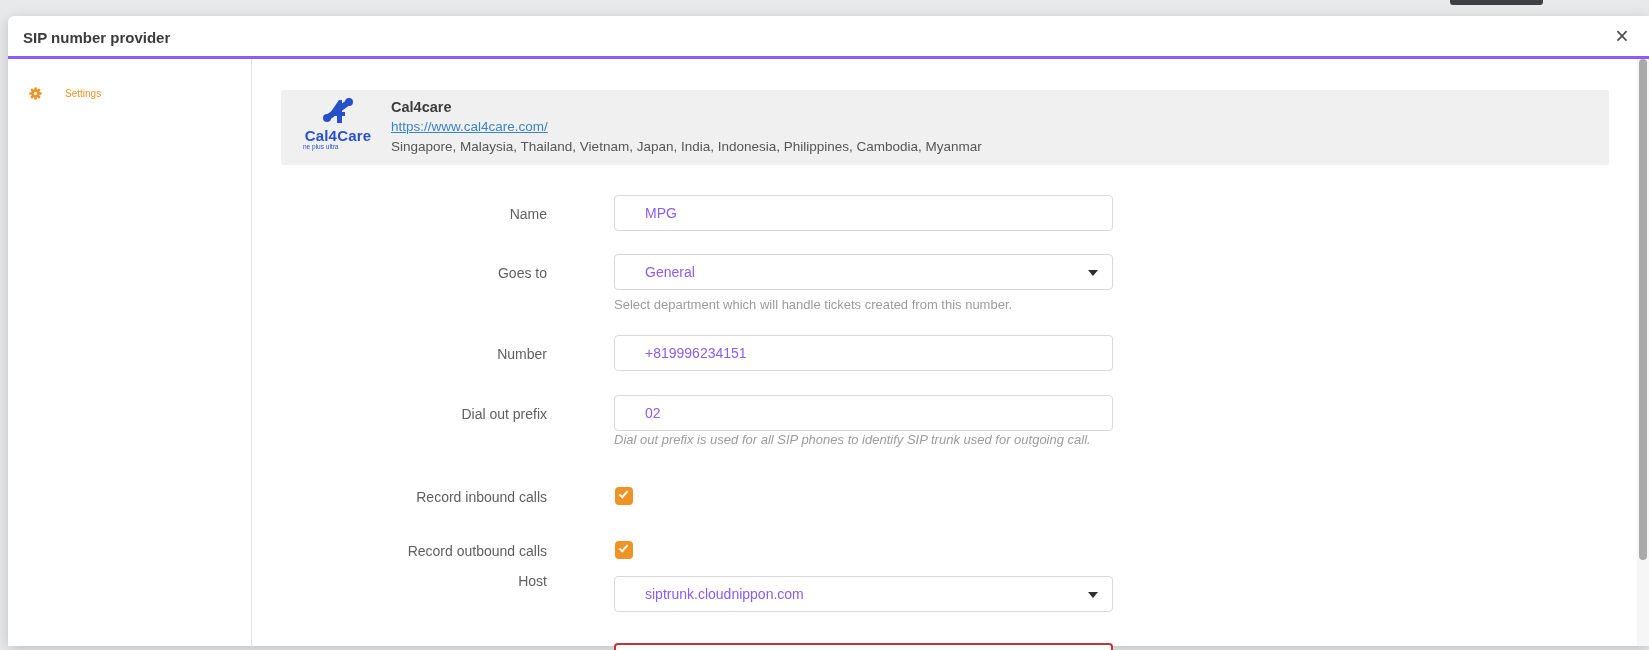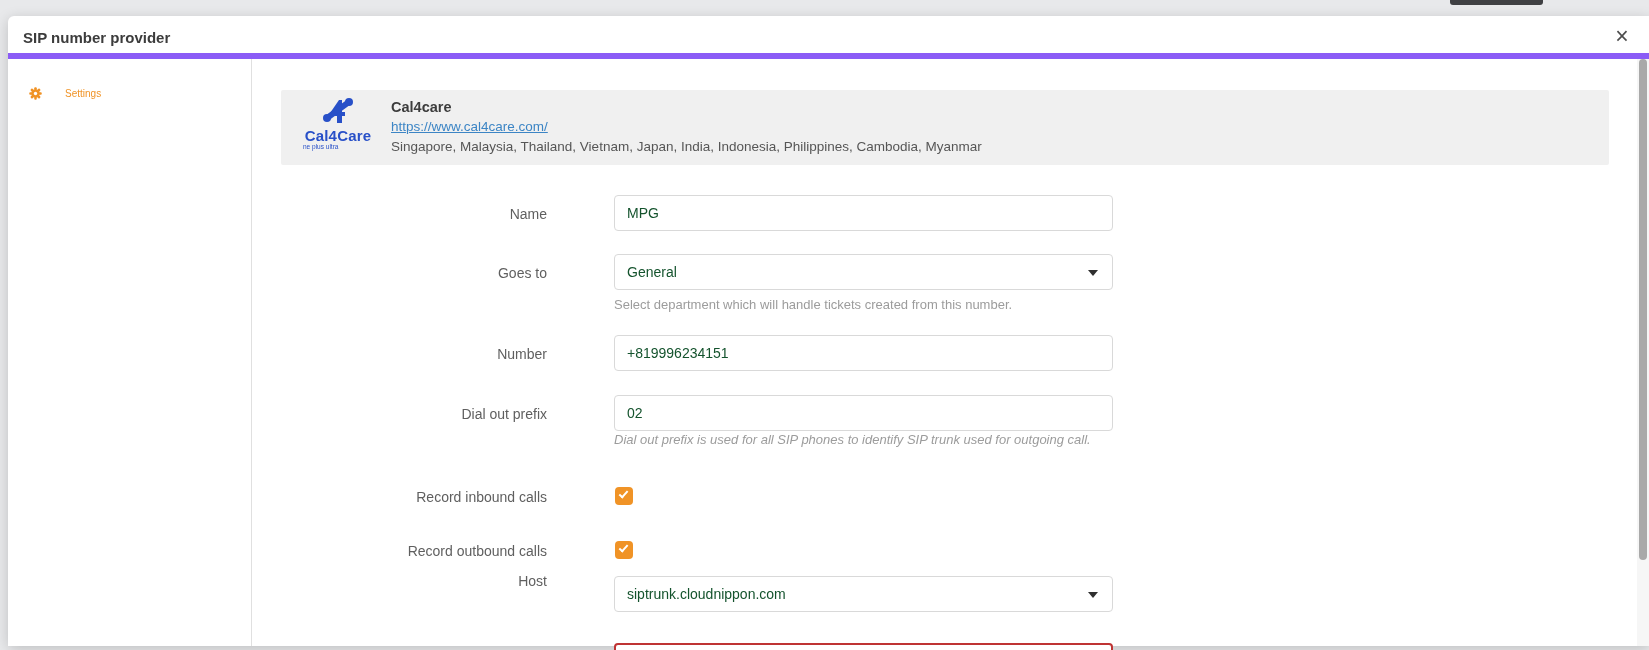--- a/index.html
+++ b/index.html
@@ -8,21 +8,21 @@
   .page { position:relative; width:1649px; height:650px; background:#e8e9eb; }
 
   .top-dark-bar { position:absolute; left:1450px; top:0; width:93px; height:5px;
     background:#3f4043; border-radius:0 0 3px 3px; }
 
   .modal { position:absolute; left:8px; top:16px; width:1641px; height:630px;
     background:#ffffff; border-radius:6px 0 0 6px;
     box-shadow:0 3px 14px rgba(0,0,0,0.18); }
 
   .modal-header { position:absolute; left:0; top:0; width:100%; height:43px;
-    border-bottom:6px solid #8b5cf6; }
+    border-bottom:3px solid #8b5cf6; }
   .modal-title { position:absolute; left:15px; top:0; line-height:43px;
     font-size:15px; font-weight:bold; color:#3c3c3c; }
   .close-btn { position:absolute; right:13px; top:7px; width:28px; height:28px;
     font-size:23px; color:#4d4d4d; text-align:center; line-height:27px; cursor:pointer; }
 
   .sidebar { position:absolute; left:0; top:43px; width:244px; height:587px;
     border-right:1px solid #e0e0e0; background:#fff; }
   .sidebar-item { position:absolute; left:20px; top:27px; display:flex; align-items:center;
     cursor:pointer; }
   .sidebar-item .gear { width:15px; height:15px; display:inline-block; }
@@ -38,21 +38,21 @@
   .logo-tag { font-size:6.5px; color:#2850c8; line-height:8px; text-align:left; margin-left:6px; }
   .provider-text { position:absolute; left:110px; top:7px; }
   .provider-name { font-size:14.5px; font-weight:bold; color:#3c3c3c; line-height:20px; }
   .provider-url { font-size:13.5px; color:#3c85c5; text-decoration:underline; line-height:20px;
     display:inline-block; cursor:pointer; }
   .provider-countries { font-size:13.5px; color:#565656; line-height:20px; }
 
   .fld-label { position:absolute; right:1102px; font-size:14px; color:#5f5f5f; white-space:nowrap; }
   .txt-input, .sel-input { position:absolute; left:606px; width:499px; height:36px;
     border:1px solid #d9d9d9; border-radius:4px; background:#fff;
-    font-family:inherit; font-size:14px; color:#14532d; padding:0 12px; }
+    font-family:inherit; font-size:14px; color:#8b5cf6; padding:0 30px; }
   .sel-input { line-height:34px; cursor:pointer; }
   .sel-caret { position:absolute; right:14px; top:15px; width:0; height:0;
     border-left:5px solid transparent; border-right:5px solid transparent;
     border-top:6px solid #2f2f2f; }
   .helper { position:absolute; left:606px; font-size:13px; color:#9c9c9c; white-space:nowrap; }
 
   .checkbox { position:absolute; left:607px; width:18px; height:18px; background:#f09326;
     border-radius:4px; cursor:pointer; }
   .checkbox .tick { position:absolute; left:4px; top:4px; width:9px; height:5px;
     border-left:2px solid #fff; border-bottom:2px solid #fff; transform:rotate(-48deg); }

